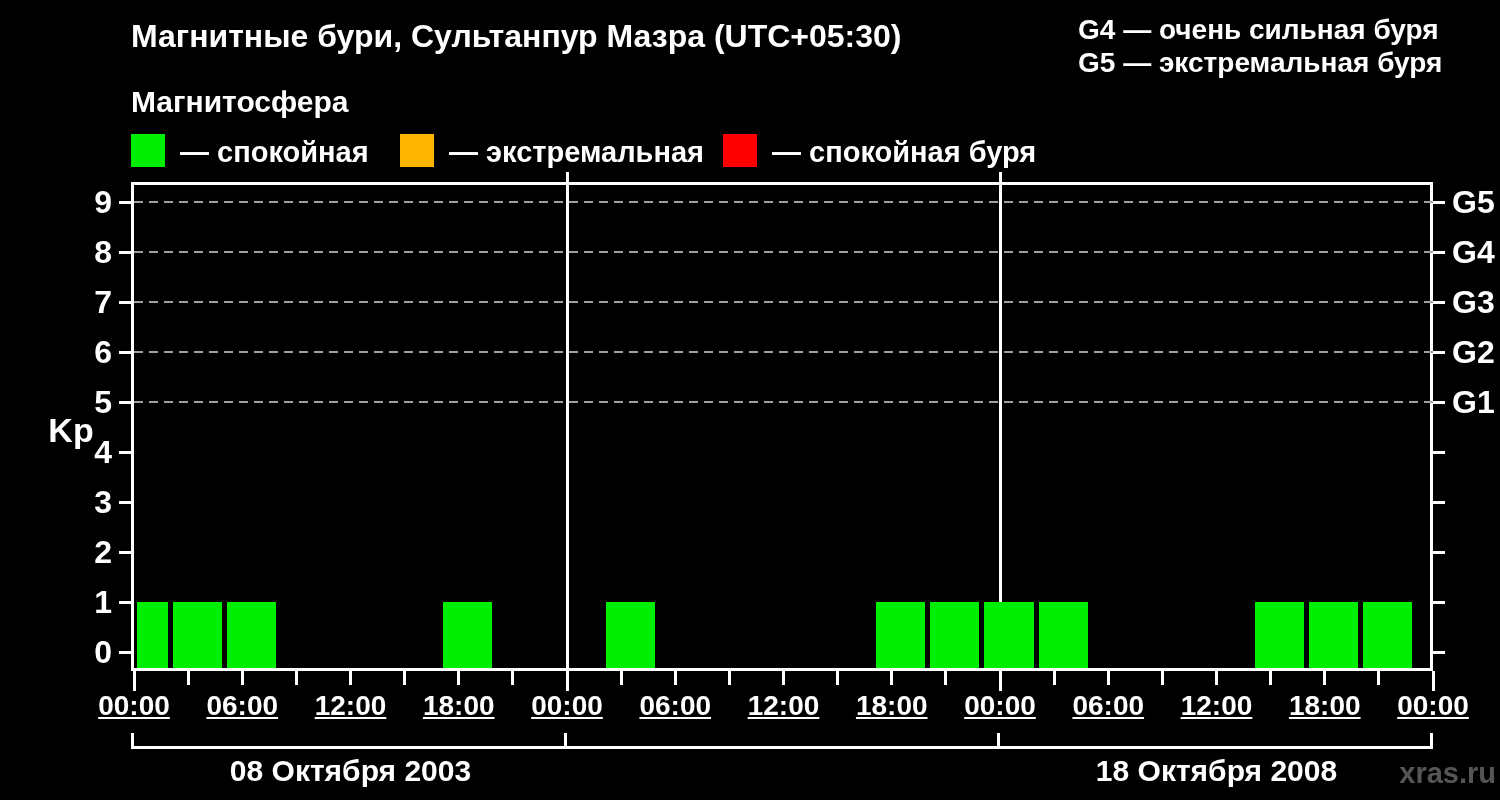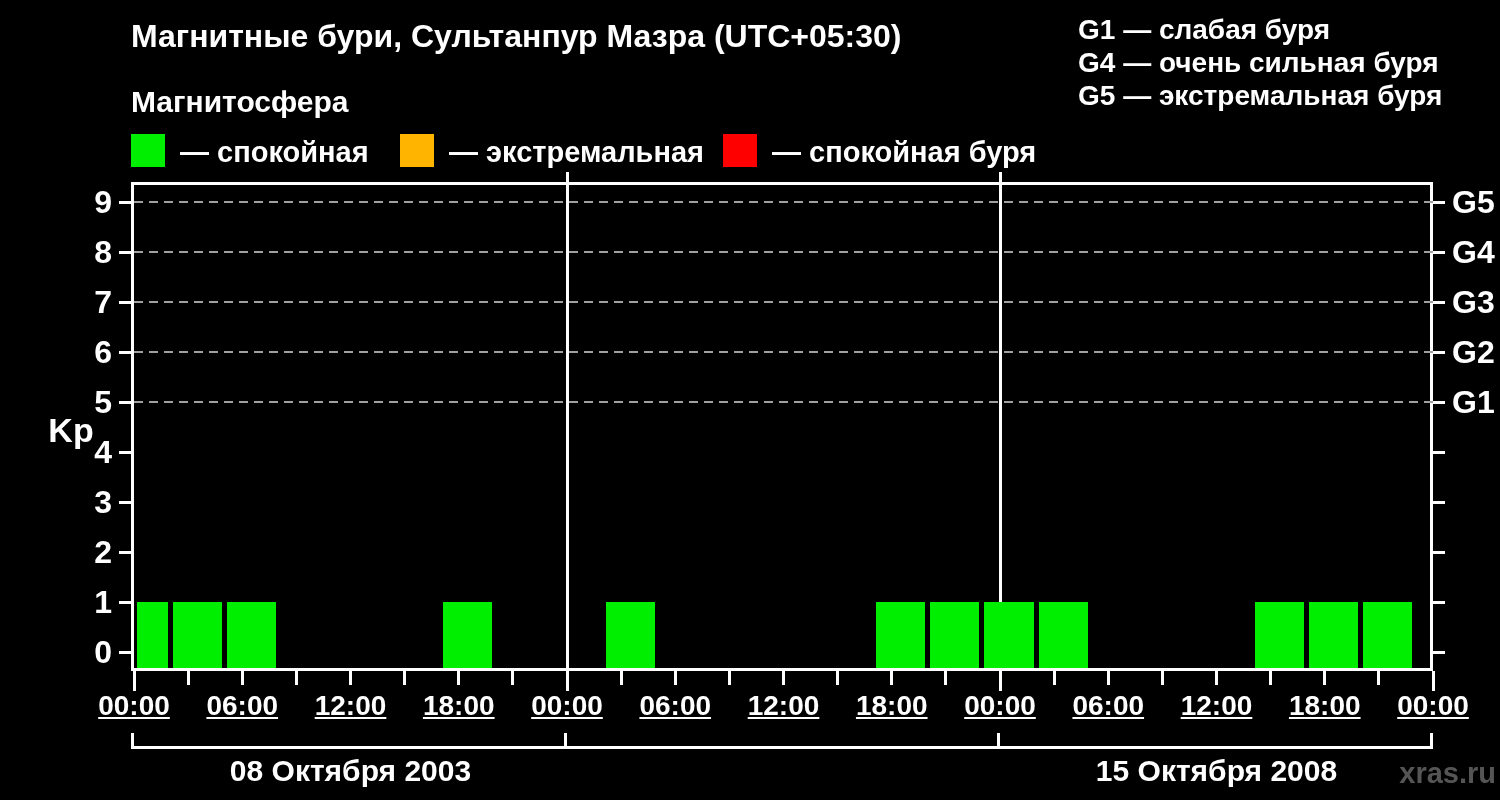--- a/index.html
+++ b/index.html
@@ -31,21 +31,20 @@
   .date-label{width:434px;text-align:center;font-size:30px;line-height:32px;top:755px;}
   #watermark{right:4px;top:757px;font-size:29px;font-weight:bold;white-space:nowrap;}
 </style>
 </head>
 <body style="background: rgb(0, 0, 0);">
 
 <div class="abs txt" id="title">Магнитные бури, Сультанпур Мазра (UTC+05:30)</div>
 <div class="abs txt" id="subtitle">Магнитосфера</div>
 
 <div class="abs txt" id="storm-scale">
-    <div>G1 — слабая буря</div>
     <div>G4 — очень сильная буря</div>
     <div>G5 — экстремальная буря</div>
   </div>
 
 <div class="abs" id="legend"></div>
 
 <div class="abs" id="plot-border"></div>
 <div class="abs" id="plot-layer" style="left:0;top:0;width:1500px;height:800px;">
     <div class="abs gridline" style="left: 134px; top: 401px; width: 1299px; height: 2px; background: repeating-linear-gradient(90deg, rgb(160, 160, 160) 0px, rgb(160, 160, 160) 9px, transparent 9px, transparent 15px);"></div>
     <div class="abs gridline" style="left: 134px; top: 351px; width: 1299px; height: 2px; background: repeating-linear-gradient(90deg, rgb(160, 160, 160) 0px, rgb(160, 160, 160) 9px, transparent 9px, transparent 15px);"></div>
@@ -138,21 +137,21 @@
     <div class="abs x-time-label txt" style="left: 831.75px;">18:00</div>
     <div class="abs x-time-label txt" style="left: 940px;">00:00</div>
     <div class="abs x-time-label txt" style="left: 1048.25px;">06:00</div>
     <div class="abs x-time-label txt" style="left: 1156.5px;">12:00</div>
     <div class="abs x-time-label txt" style="left: 1264.75px;">18:00</div>
     <div class="abs x-time-label txt" style="left: 1373px;">00:00</div>
     <div class="abs ruler-tick" style="left: 131px;"></div>
     <div class="abs date-label txt" style="left: 133.5px;">08 Октября 2003</div>
     <div class="abs ruler-tick" style="left: 564px;"></div>
     <div class="abs ruler-tick" style="left: 997px;"></div>
-    <div class="abs date-label txt" style="left: 999.5px;">15 Октября 2008</div>
+    <div class="abs date-label txt" style="left: 999.5px;">18 Октября 2008</div>
     <div class="abs ruler-tick" style="left: 1430px;"></div>
     <div class="abs legend-swatch" style="left: 131px; background: rgb(0, 238, 0);"></div>
     <div class="abs legend-label txt" style="left: 180px;">— спокойная</div>
     <div class="abs legend-swatch" style="left: 400px; background: rgb(255, 180, 0);"></div>
     <div class="abs legend-label txt" style="left: 449px;">— экстремальная</div>
     <div class="abs legend-swatch" style="left: 723px; background: rgb(255, 0, 0);"></div>
     <div class="abs legend-label txt" style="left: 772px;">— спокойная буря</div>
   </div>
 
 <div class="abs txt" id="kp-label">Kp</div>

